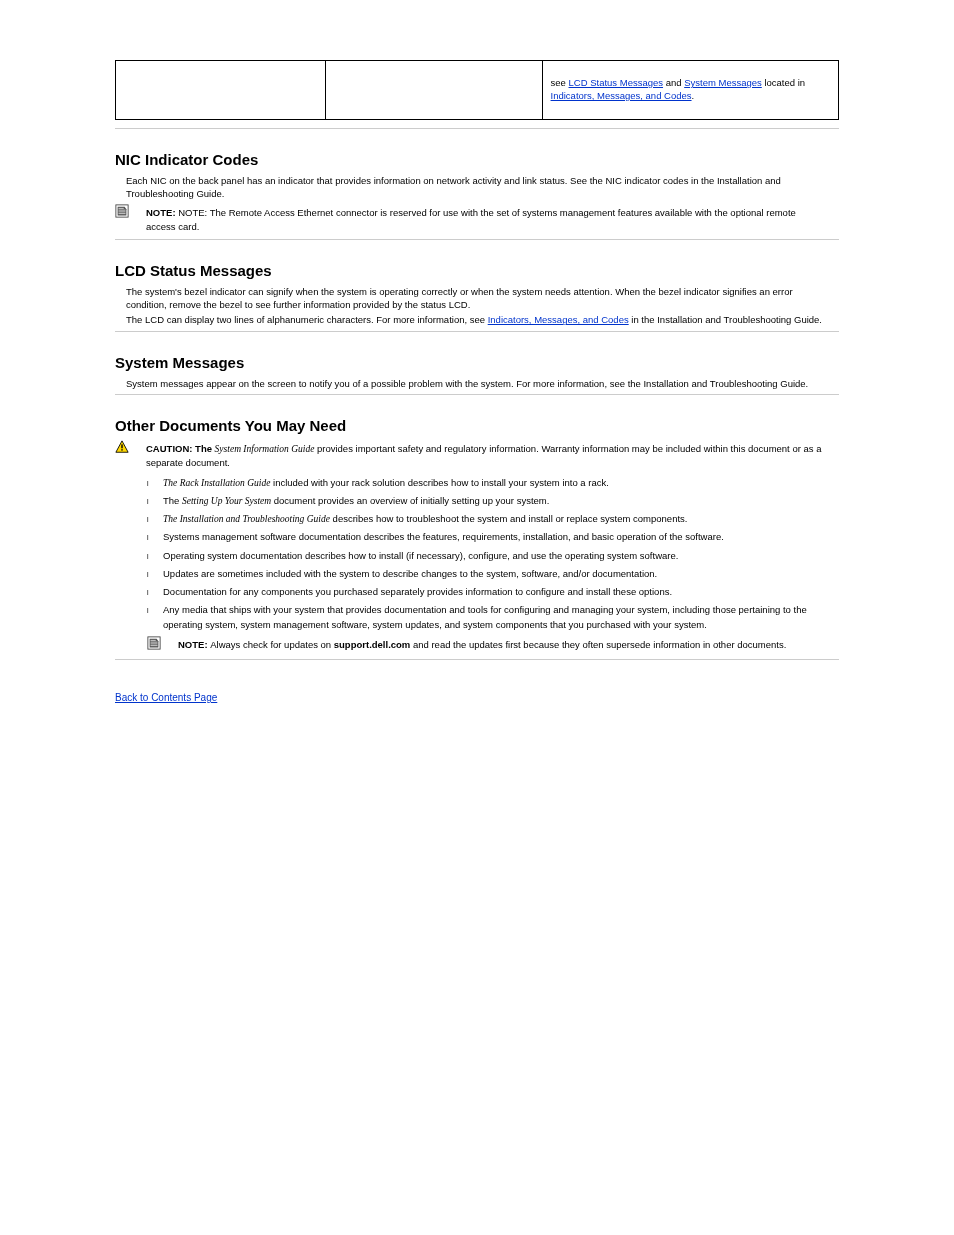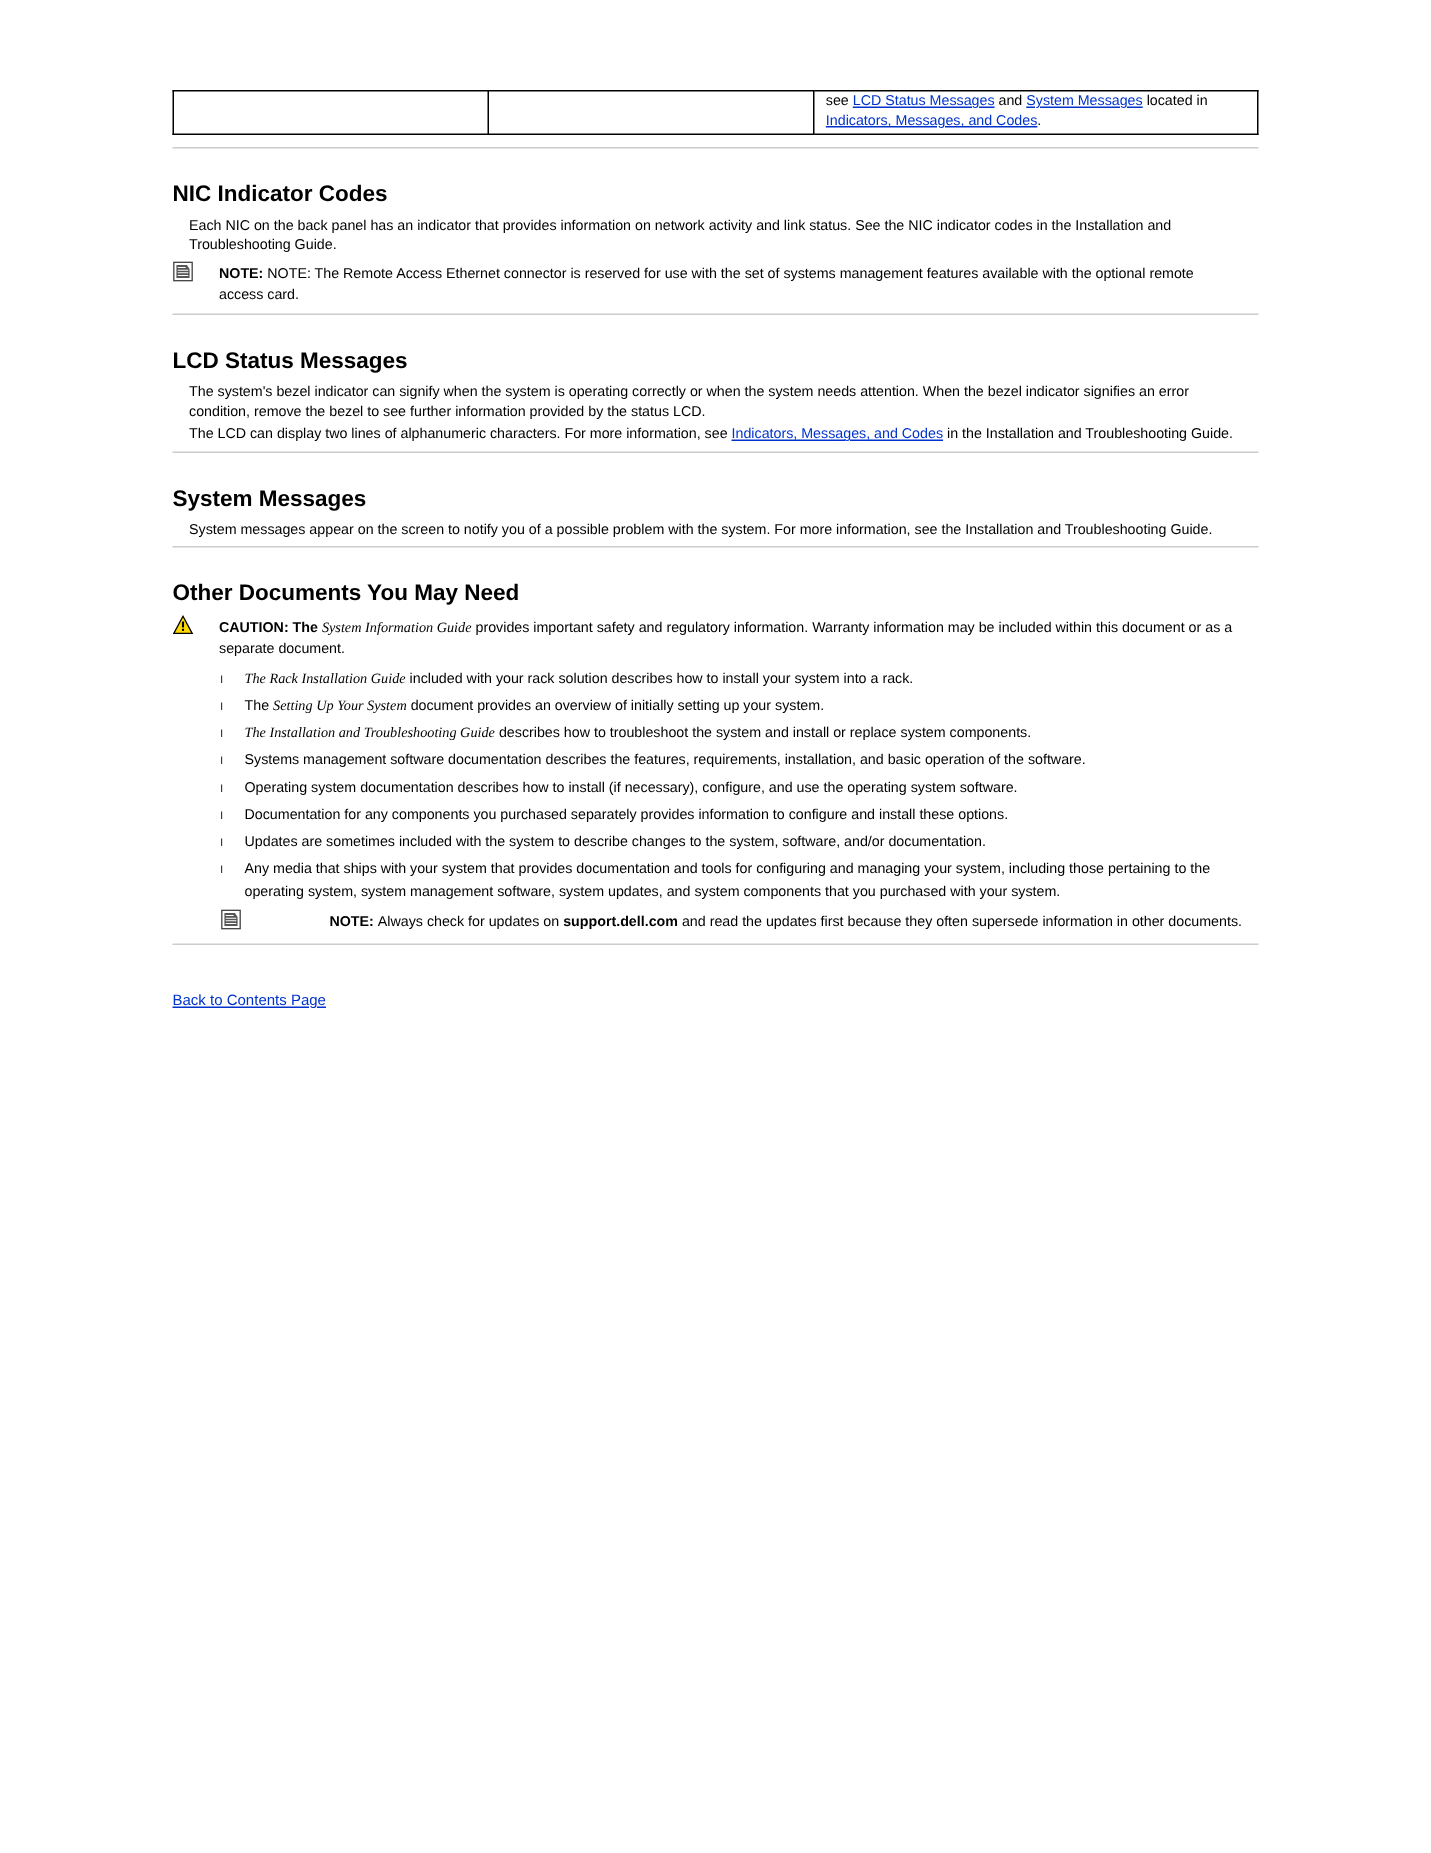--- a/index.html
+++ b/index.html
@@ -15,21 +15,21 @@
     padding: 60px 115px 40px 115px;
   }
   table.grid {
     border-collapse: collapse;
     width: 100%;
     margin-bottom: 8px;
   }
   table.grid td {
     border: 1.5px solid #000;
     vertical-align: top;
-    padding: 1px 8px;
+    padding: 16px 8px;
     font-size: 9.5px;
     line-height: 1.35;
   }
   table.grid td.col1 { width: 29%; }
   table.grid td.col2 { width: 30%; }
   table.grid td.col3 { width: 41%; }
   table.grid td.note-row {
     text-align: left;
     padding: 8px 10px;
   }
@@ -169,26 +169,26 @@
     </svg>
     <div class="body-text"><span class="caution-label">CAUTION: The </span><span class="italic">System Information Guide</span><span> provides important safety and regulatory information. Warranty information may be included within this document or as a separate document.</span></div>
   </div>
 
   <ul class="doclist">
     <li><span class="italic">The Rack Installation Guide</span><span> included with your rack solution describes how to install your system into a rack.</span></li>
     <li><span>The </span><span class="italic">Setting Up Your System</span><span> document provides an overview of initially setting up your system.</span></li>
     <li><span class="italic">The Installation and Troubleshooting Guide</span><span> describes how to troubleshoot the system and install or replace system components.</span></li>
     <li><span>Systems management software documentation describes the features, requirements, installation, and basic operation of the software.</span></li>
     <li><span>Operating system documentation describes how to install (if necessary), configure, and use the operating system software.</span></li>
+    <li><span>Updates are sometimes included with the system to describe changes to the system, software, and/or documentation.</span></li>
     <li><span>Documentation for any components you purchased separately provides information to configure and install these options.</span></li>
-    <li><span>Updates are sometimes included with the system to describe changes to the system, software, and/or documentation.</span></li>
     <li><span>Any media that ships with your system that provides documentation and tools for configuring and managing your system, including those pertaining to the operating system, system management software, system updates, and system components that you purchased with your system.</span></li>
   </ul>
 
-  <div class="note-line" style="padding-left:32px;justify-content:space-between;">
+  <div class="note-line" style="padding-left:32px;">
     <svg class="icon-note" viewBox="0 0 16 16">
       <rect x="1" y="1" width="14" height="14" fill="#fff" stroke="#444" stroke-width="1"></rect>
       <path d="M3 3 L11 3 L13 6 L13 13 L3 13 Z" fill="#555"></path>
       <path d="M4 5 L10 5 M4 7 L12 7 M4 9 L12 9 M4 11 L12 11" stroke="#fff" stroke-width="0.8"></path>
     </svg>
     <div class="body-text"><span class="note-label">NOTE: </span><span>Always check for updates on <b>support.dell.com</b> and read the updates first because they often supersede information in other documents.</span></div>
   </div>
 
   <hr class="rule" style="margin-top:6px;">
 

